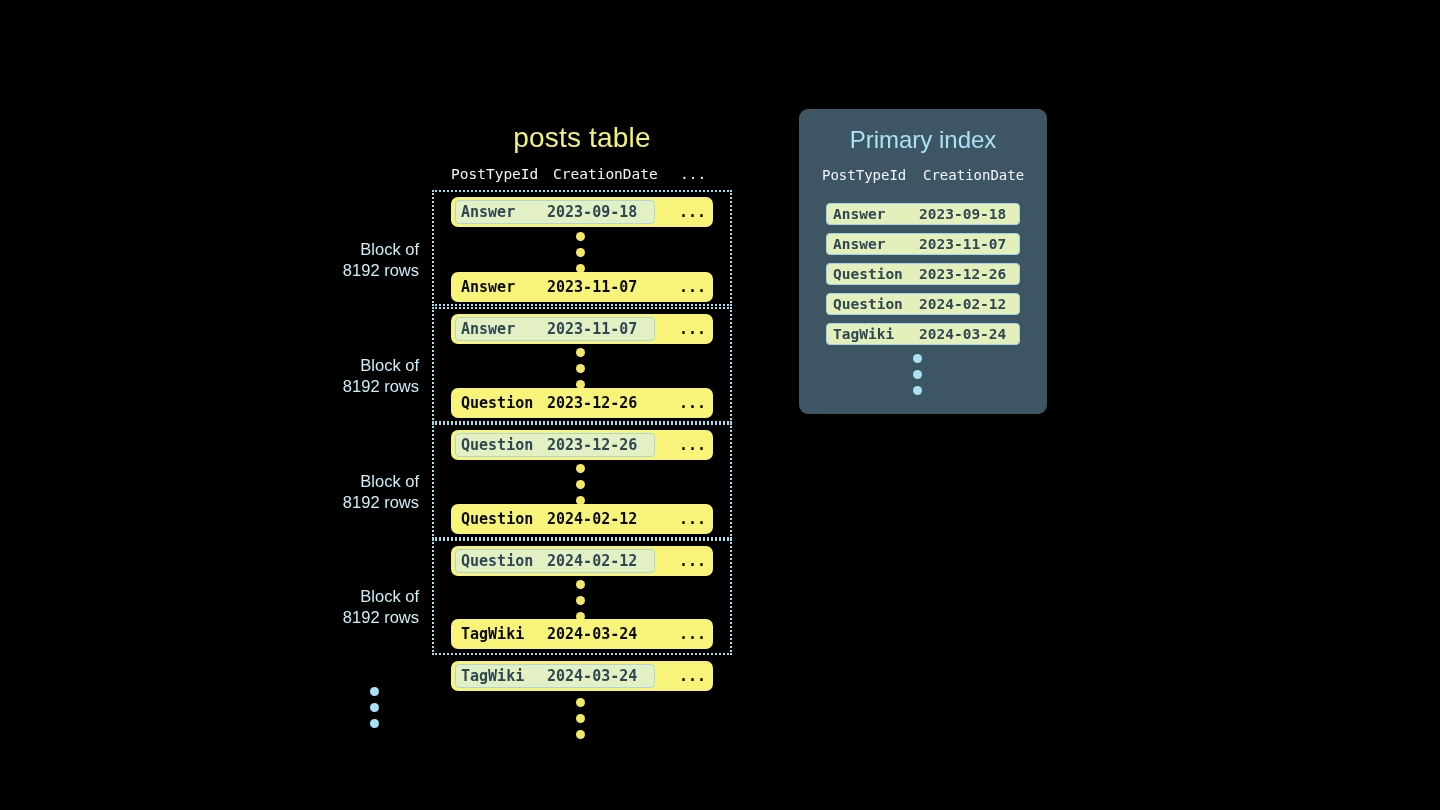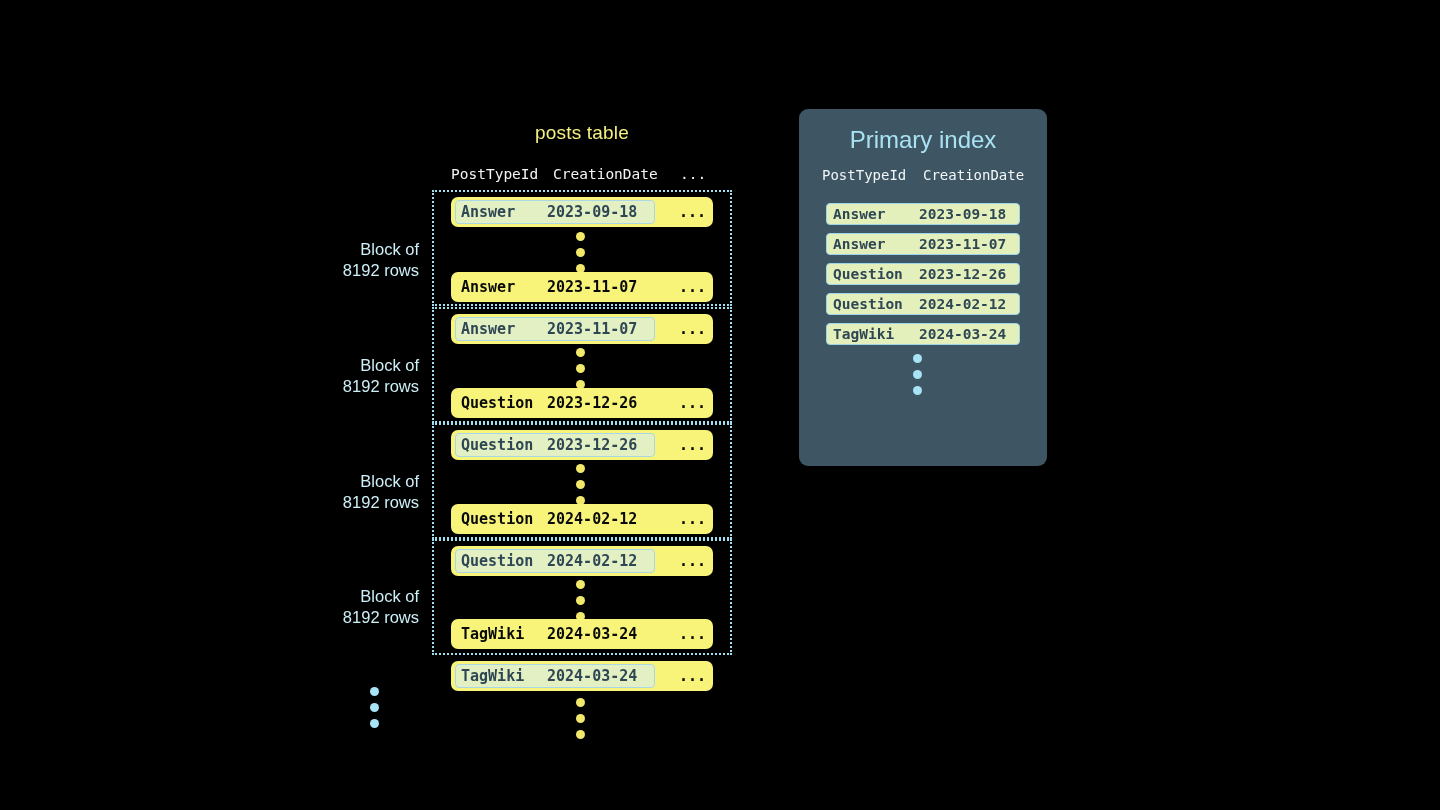--- a/index.html
+++ b/index.html
@@ -20,21 +20,21 @@
     inset: 0;
   }
 
   
   #posts-title {
     position: absolute;
     left: 432px;
     top: 122px;
     width: 300px;
     text-align: center;
-    font-size: 19px;
+    font-size: 28px;
     color: #f2f07e;
     font-family: "Liberation Sans", sans-serif;
     letter-spacing: 0.2px;
   }
 
   #posts-headers {
     position: absolute;
     left: 440px;
     top: 166px;
     width: 285px;
@@ -139,21 +139,21 @@
     background: #a8e4f5;
     margin-bottom: 7px;
   }
 
   
   #index-panel {
     position: absolute;
     left: 799px;
     top: 109px;
     width: 248px;
-    height: 357px;
+    height: 305px;
     background: #3e5663;
     border-radius: 9px;
   }
   #index-title {
     position: absolute;
     left: 0;
     top: 17px;
     width: 248px;
     text-align: center;
     font-size: 24px;

